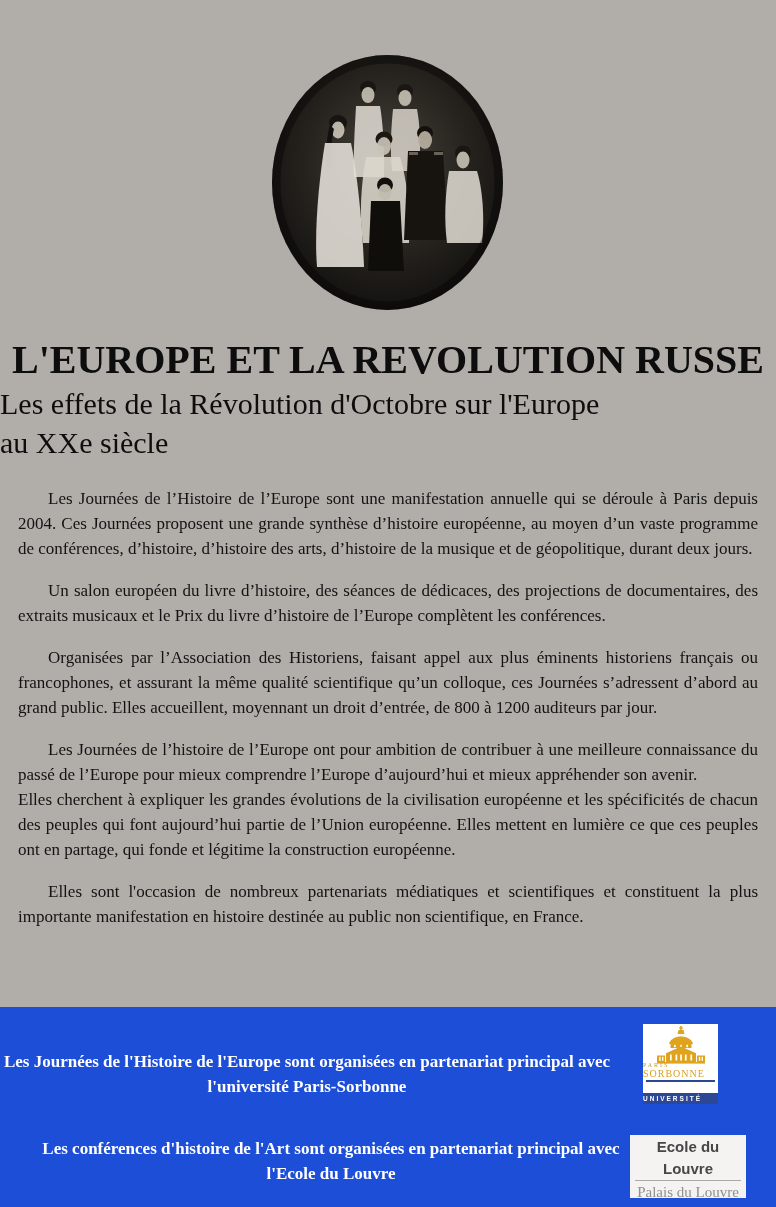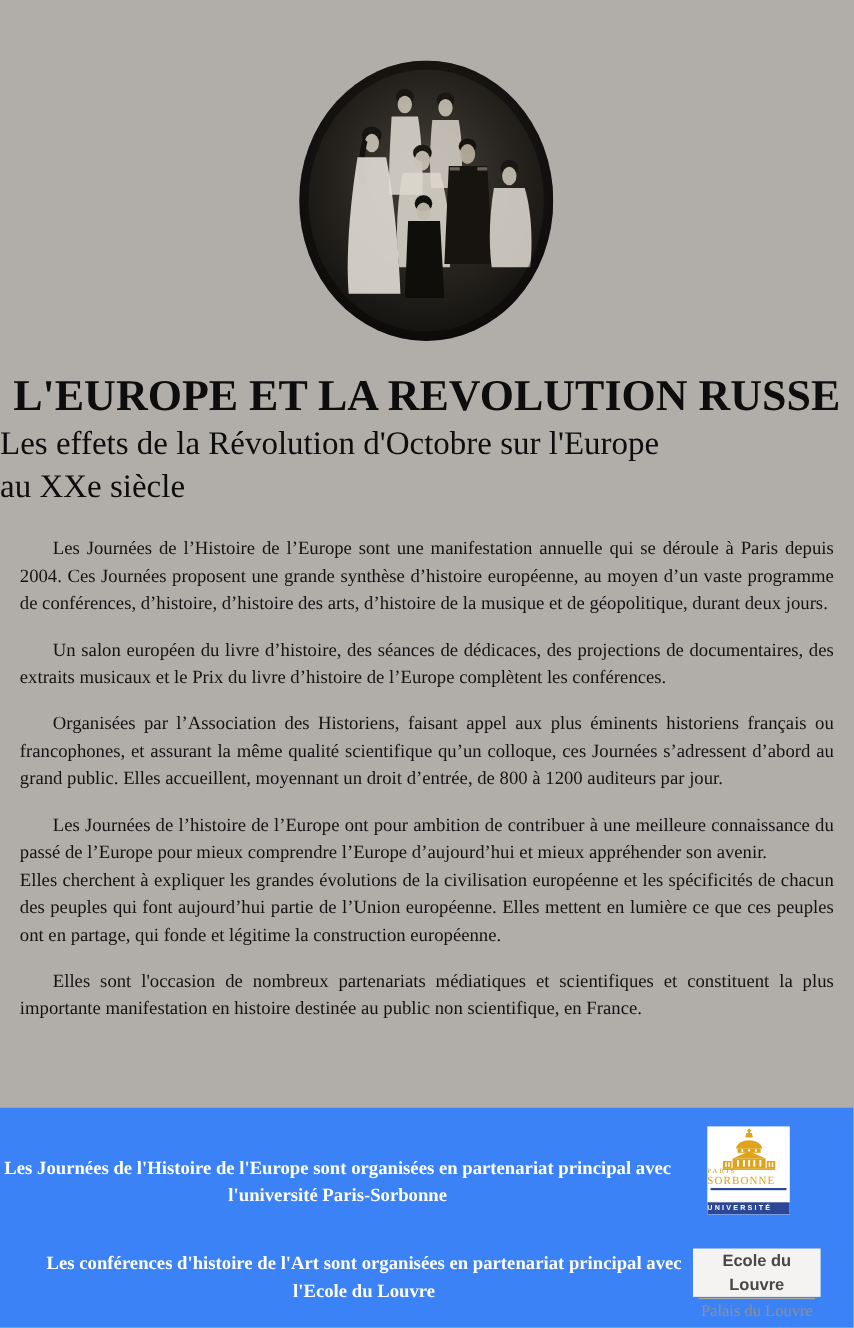--- a/index.html
+++ b/index.html
@@ -58,21 +58,21 @@
   }
   .body-text p { margin: 0 0 17px; text-indent: 30px; }
   .body-text p.nogap { margin-bottom: 0; }
   .body-text p.cont { text-indent: 0; }
 
   
   .footer {
     position: absolute;
     left: 0; top: 1007px;
     width: 776px; height: 200px;
-    background: #3b82f6;
+    background: #1d4ed8;
   }
   .partner-text {
     position: absolute;
     left: 0; width: 614px;
     text-align: center;
     color: #ffffff;
     font-weight: bold;
     font-size: 17px;
     line-height: 25px;
   }
@@ -109,21 +109,21 @@
     background: #2c4796; color: #ffffff;
     font-family: "Liberation Sans", sans-serif;
     font-size: 6.5px; font-weight: bold;
     letter-spacing: 2px; line-height: 11px;
   }
 
   
   .louvre-logo {
     position: absolute;
     top: 128px; left: 630px;
-    width: 116px; height: 44px;
+    width: 116px; height: 63px;
     background: #f4f3f1;
     text-align: center;
   }
   .louvre-logo .l1 {
     font-family: "Liberation Sans", sans-serif;
     font-weight: bold;
     font-size: 15px; line-height: 22px;
     color: #474749;
     padding-top: 1px;
   }

